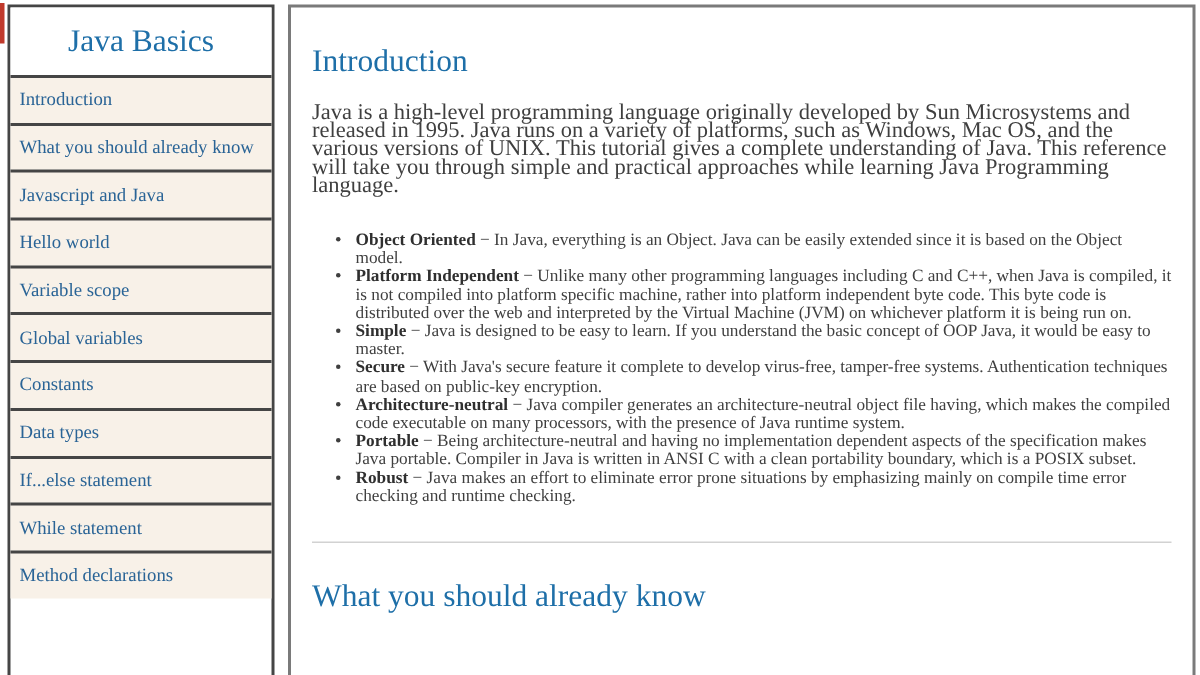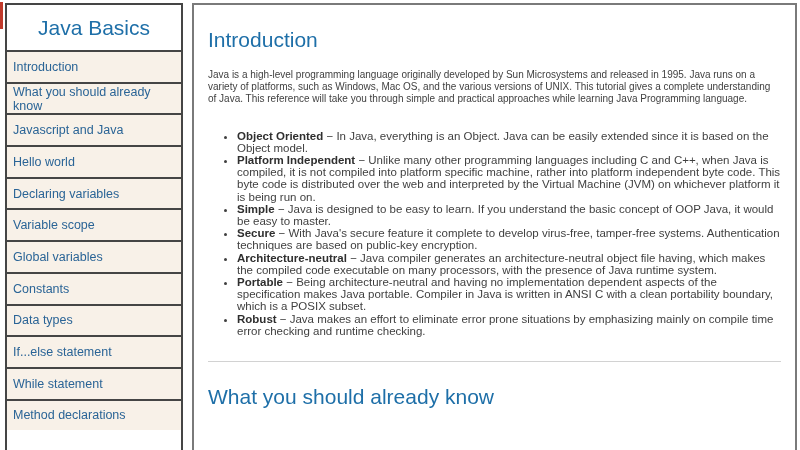--- a/index.html
+++ b/index.html
@@ -4,21 +4,21 @@
 <style>
   html, body {
     margin: 0;
     padding: 0;
     width: 800px;
     height: 450px;
     overflow: hidden;
     background: #ffffff;
     font-family: "Liberation Sans", sans-serif;
   }
-  .page { position: relative; width: 800px; height: 318px; }
+  .page { position: relative; width: 800px; height: 318px; font-family: Liberation Serif, serif; }
 
   
   .edge-accent {
     position: absolute;
     left: 0; top: 2px;
     width: 3px; height: 27px;
     background: var(--accent-red, #c0392b);
   }
 
   
@@ -64,21 +64,21 @@
     overflow: hidden;
   }
   .content h1 {
     font-size: 21px;
     font-weight: 400;
     color: var(--heading-blue, #1e6fa8);
     margin: 23px 0 17px 0;
     line-height: 24px;
   }
   .content p {
-    font-size: 10px;
+    font-size: 15px;
     line-height: 12.2px;
     color: var(--body-text, #3f3f3f);
     margin: 11px 0;
   }
   .content ul {
     margin: 24px 0;
     padding-left: 29px;
   }
   .content li {
     font-size: 11.5px;
@@ -98,21 +98,20 @@
 <div class="page">
 
   <div class="edge-accent"></div>
 
   <aside class="sidebar">
     <div class="sidebar-title">Java Basics</div>
     <div class="sidebar-item">Introduction</div>
     <div class="sidebar-item">What you should already know</div>
     <div class="sidebar-item">Javascript and Java</div>
     <div class="sidebar-item">Hello world</div>
-    <div class="sidebar-item">Declaring variables</div>
     <div class="sidebar-item">Variable scope</div>
     <div class="sidebar-item">Global variables</div>
     <div class="sidebar-item">Constants</div>
     <div class="sidebar-item">Data types</div>
     <div class="sidebar-item">If...else statement</div>
     <div class="sidebar-item">While statement</div>
     <div class="sidebar-item">Method declarations</div>
   </aside>
 
   <main class="content">

